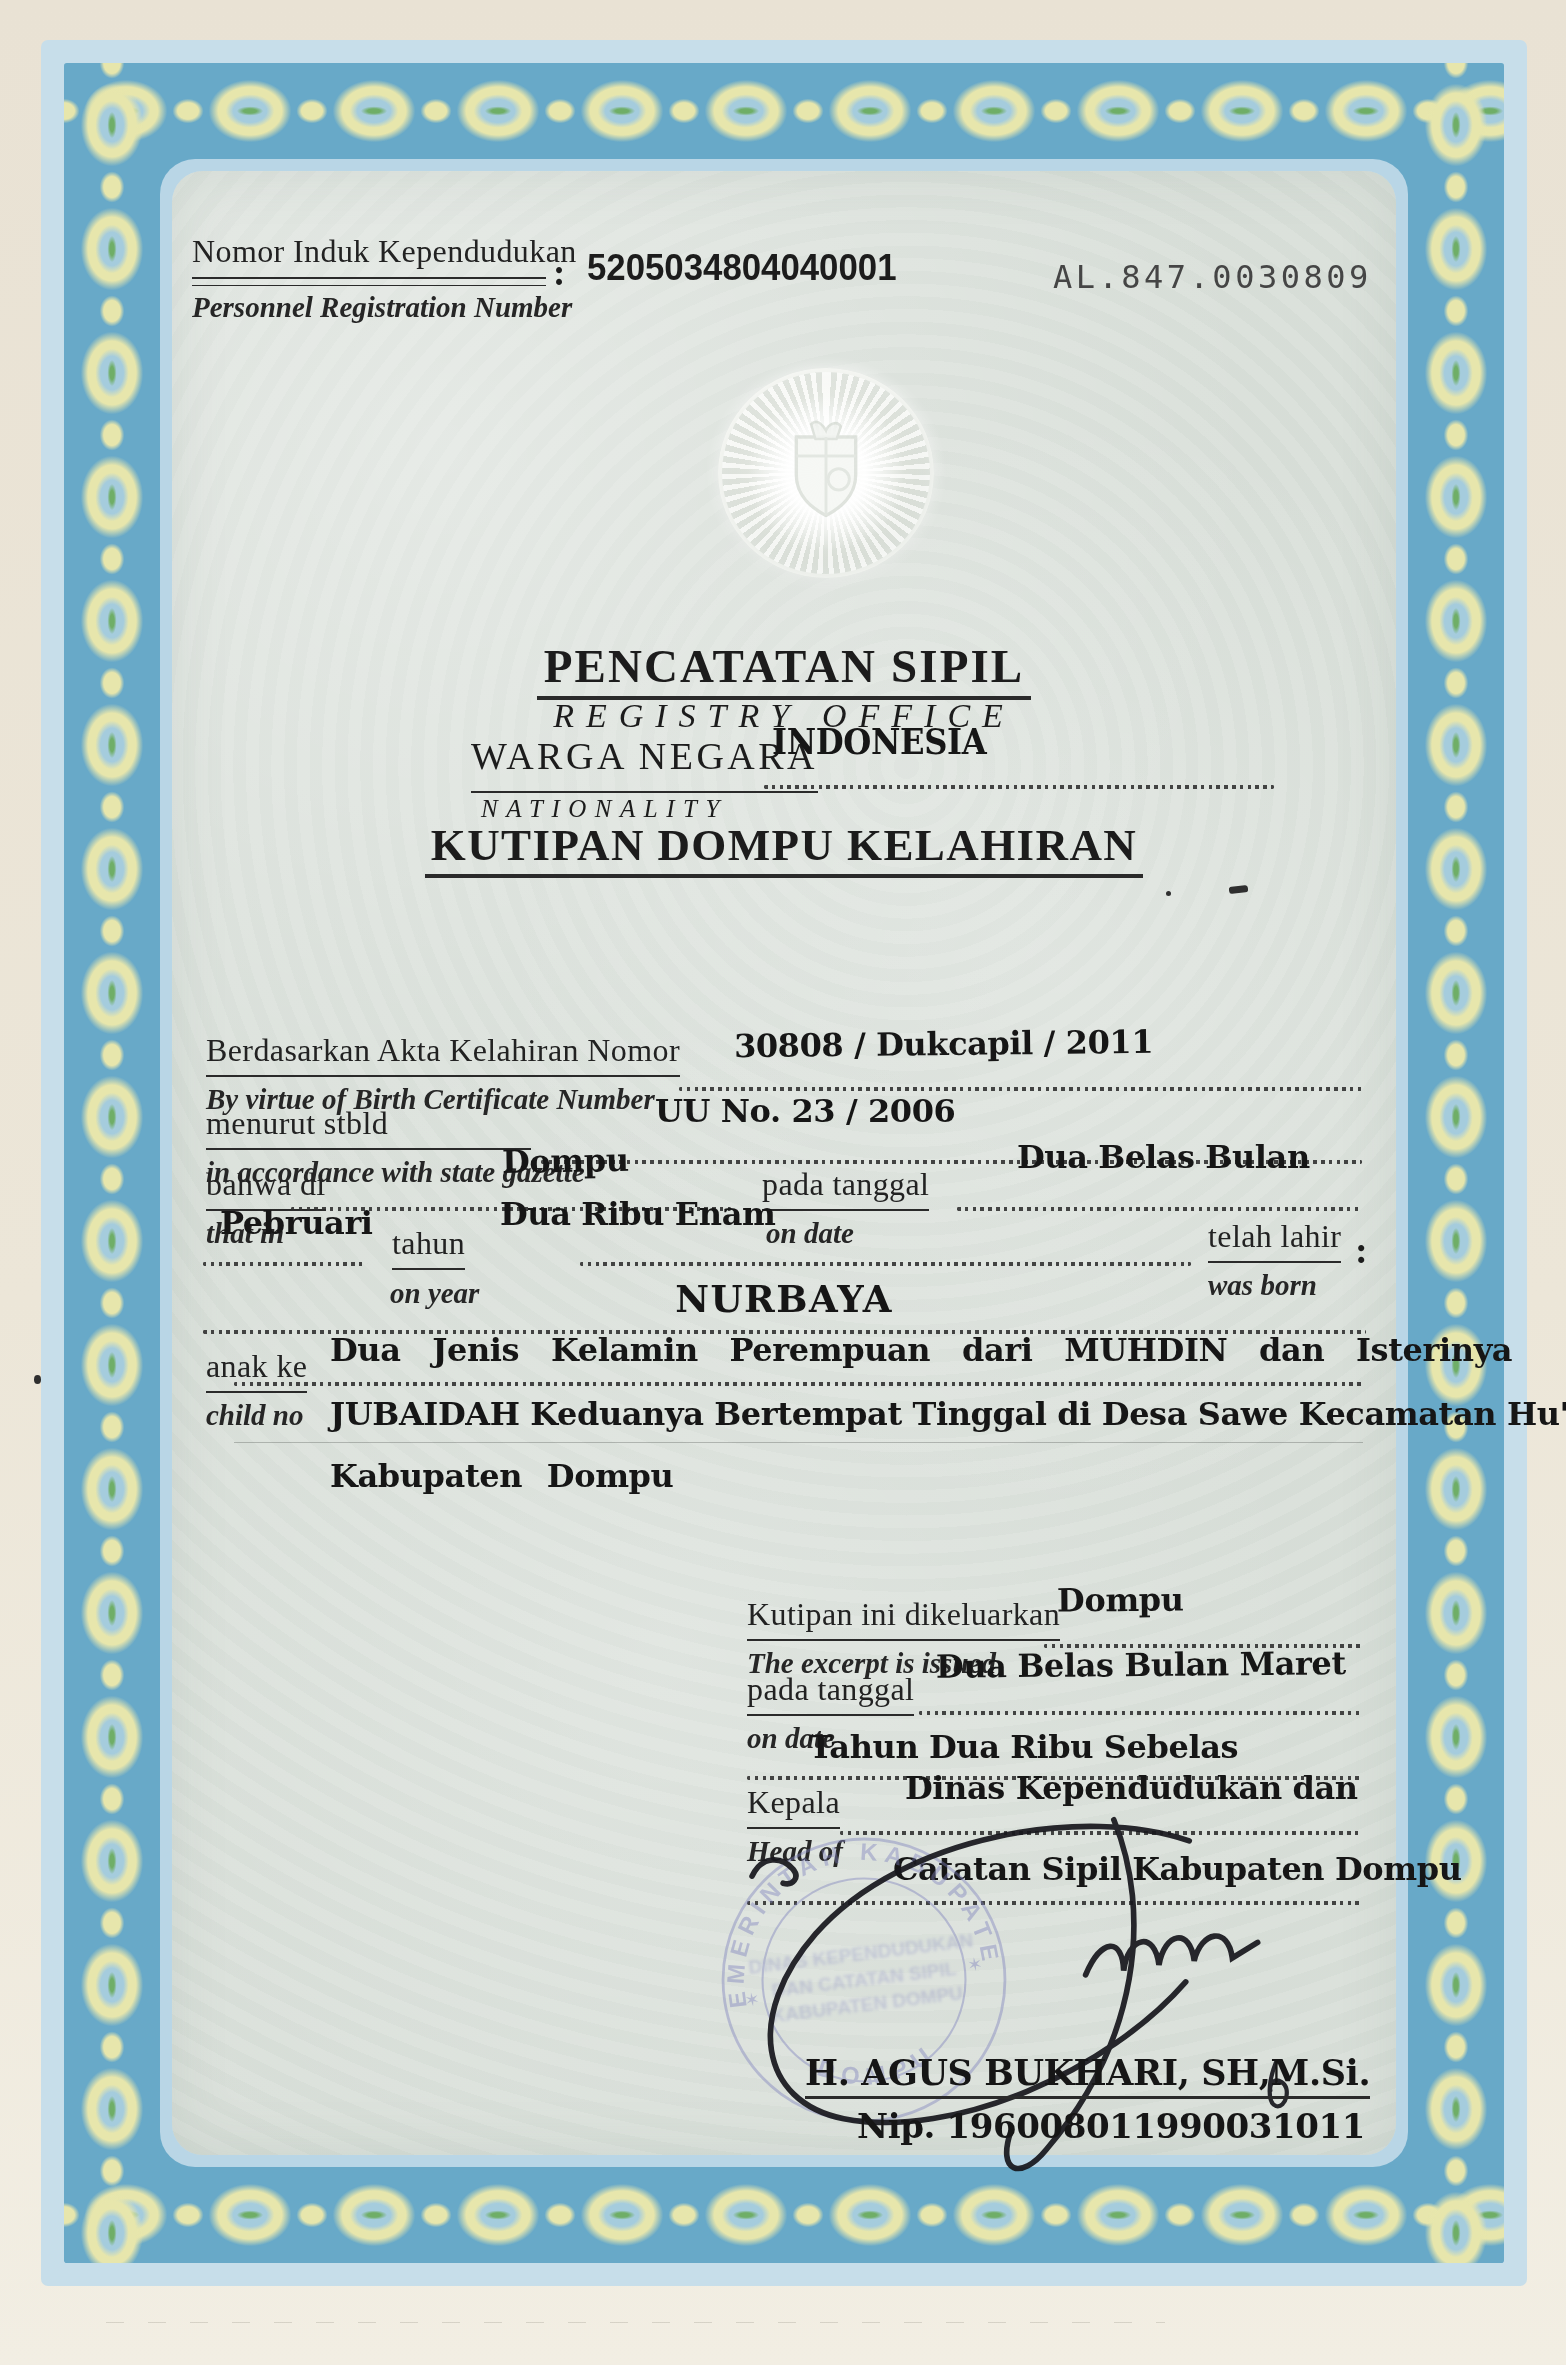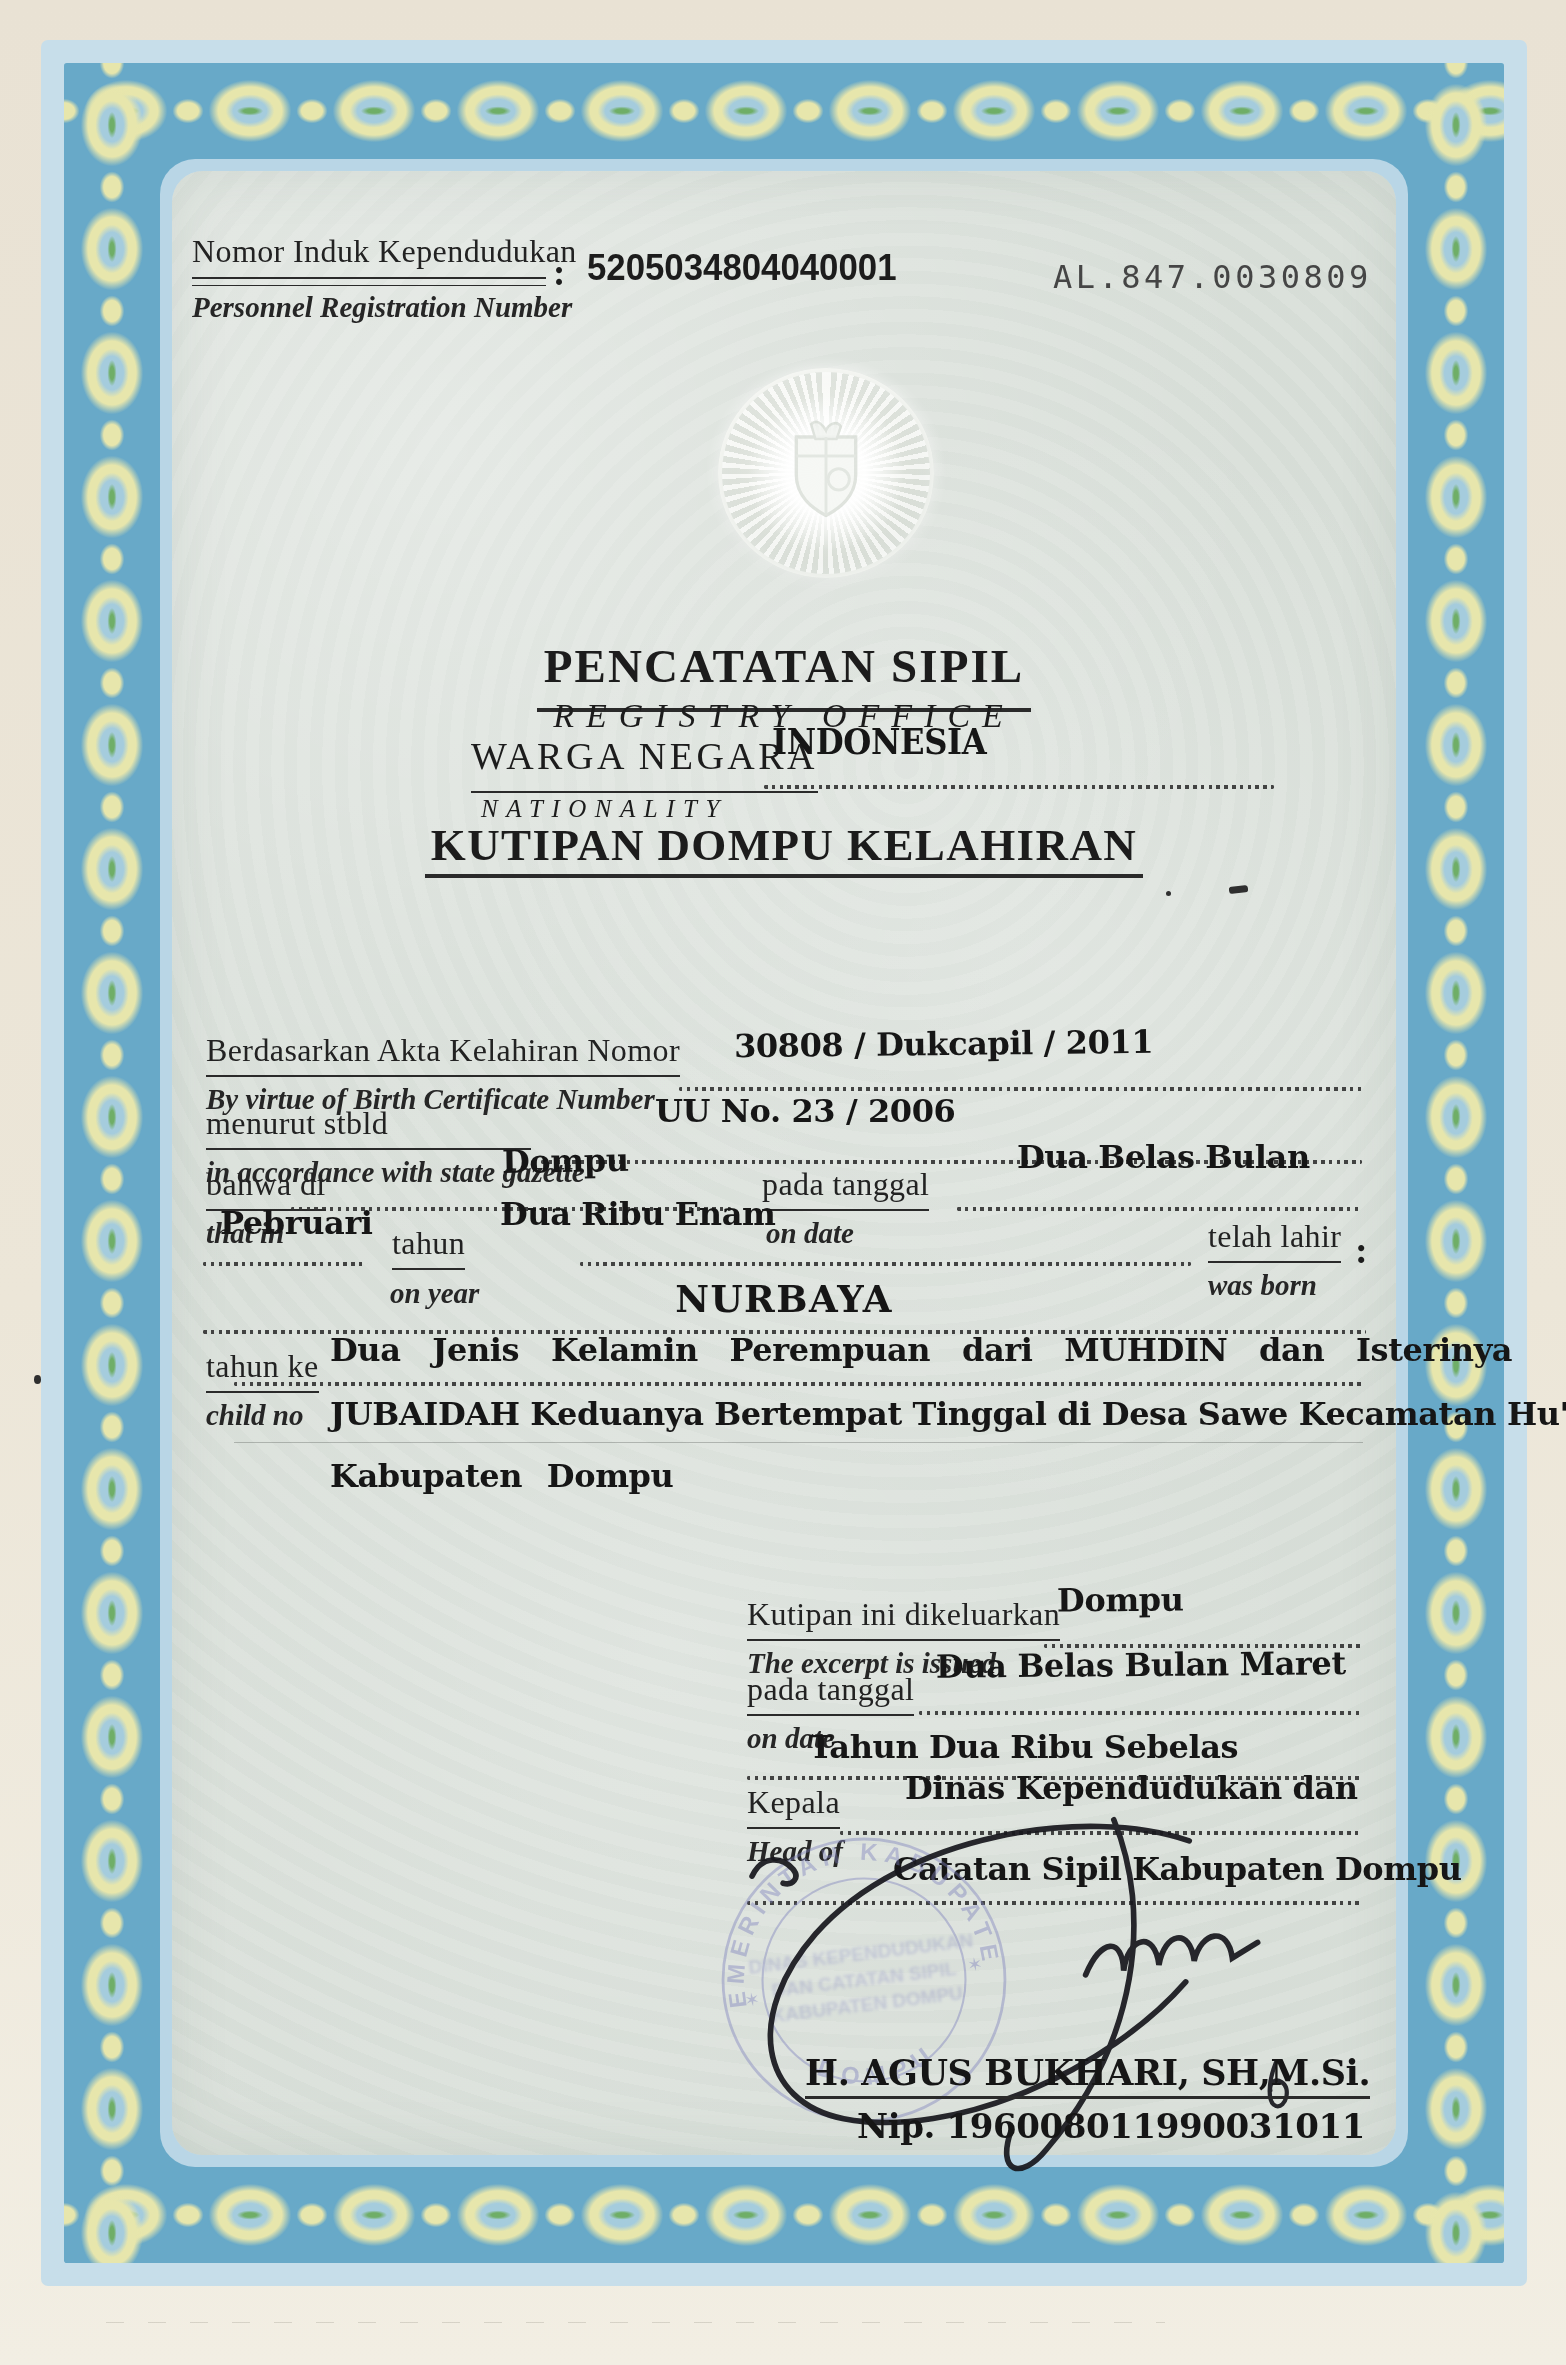--- a/index.html
+++ b/index.html
@@ -94,21 +94,21 @@
     <div class="rays2"></div>
     <svg width="85" height="106" viewBox="0 0 40 50">
       <path d="M6 10 h28 v18 c0 10 -8 16 -14 19 c-6 -3 -14 -9 -14 -19 z" fill="rgba(236,240,233,.9)" stroke="#c2cabf" stroke-width="1.6"></path>
       <path d="M13 4 c3 -3 6 1 7 3 c1 -3 5 -5 7 -2 l-2 6 h-10 z" fill="rgba(230,234,227,.9)" stroke="#c2cabf" stroke-width="1.2"></path>
       <path d="M6 19 h28 M20 10 v37" stroke="#c9d1c6" stroke-width="1.4" fill="none"></path>
       <circle cx="26" cy="30" r="5" fill="none" stroke="#c9d1c6" stroke-width="1.4"></circle>
     </svg>
   </div>
 
   <div class="abs center-wrap" style="top:639px;">
-    <span class="ul" style="border-bottom-width:4.2px;font-weight:bold;font-size:47px;letter-spacing:2.1px;padding:0 7px 15px;">PENCATATAN SIPIL</span>
+    <span class="ul" style="border-bottom-width:4.2px;font-weight:bold;font-size:47px;letter-spacing:2.1px;padding:0 7px 3px;">PENCATATAN SIPIL</span>
   </div>
   <div class="abs center-wrap" style="top:697px;font-style:italic;font-size:34px;letter-spacing:12px;">REGISTRY OFFICE</div>
 
   <div class="abs" style="left:471px;top:734px;">
     <span class="ul" style="font-size:38px;letter-spacing:3.5px;padding-bottom:13px;">WARGA NEGARA</span>
   </div>
   <div class="abs val" style="left:772px;top:721px;font-size:35px;transform:scaleX(.92);transform-origin:left;">INDONESIA</div>
   <div class="abs dots" style="left:764px;top:785px;width:510px;"></div>
   <div class="abs" style="left:481px;top:795px;font-style:italic;font-size:25px;letter-spacing:8.5px;">NATIONALITY</div>
 
@@ -158,21 +158,21 @@
   <div class="abs" style="left:1208px;top:1218px;">
     <span class="ul lbl">telah lahir</span>
   </div>
   <div class="abs lbl-en" style="left:1208px;top:1269px;">was born</div>
   <div class="abs" style="left:1355px;top:1228px;font-size:38px;font-weight:bold;">:</div>
 
   <div class="abs center-wrap val" style="top:1277px;font-size:37px;letter-spacing:1.4px;white-space:normal;">NURBAYA</div>
   <div class="abs dots" style="left:203px;top:1330px;width:1163px;"></div>
 
   <div class="abs" style="left:206px;top:1348px;">
-    <span class="ul lbl">tahun ke</span>
+    <span class="ul lbl">anak ke</span>
   </div>
   <div class="abs lbl-en" style="left:206px;top:1399px;">child no</div>
   <div class="abs val" style="left:330px;top:1331px;font-size:32px;word-spacing:21px;">Dua Jenis Kelamin Perempuan dari MUHDIN dan Isterinya</div>
   <div class="abs dots" style="left:234px;top:1382px;width:1129px;"></div>
   <div class="abs val" style="left:330px;top:1395px;font-size:32px;">JUBAIDAH Keduanya Bertempat Tinggal di Desa Sawe Kecamatan Hu'u</div>
   <div class="abs faint-line" style="left:234px;top:1442px;width:1129px;"></div>
   <div class="abs val" style="left:330px;top:1457px;font-size:32px;word-spacing:14px;">Kabupaten Dompu</div>
 
   <div class="abs" style="left:747px;top:1596px;">
     <span class="ul lbl">Kutipan ini dikeluarkan</span>

